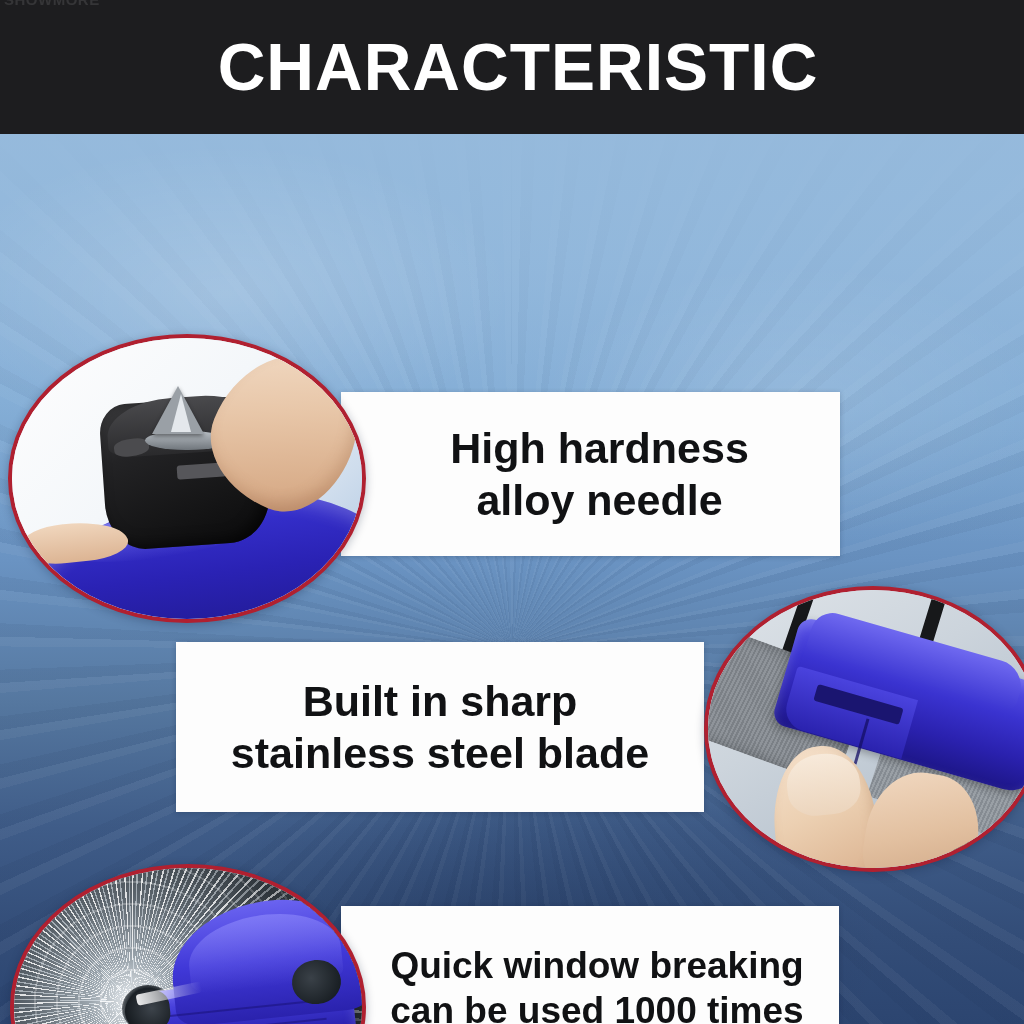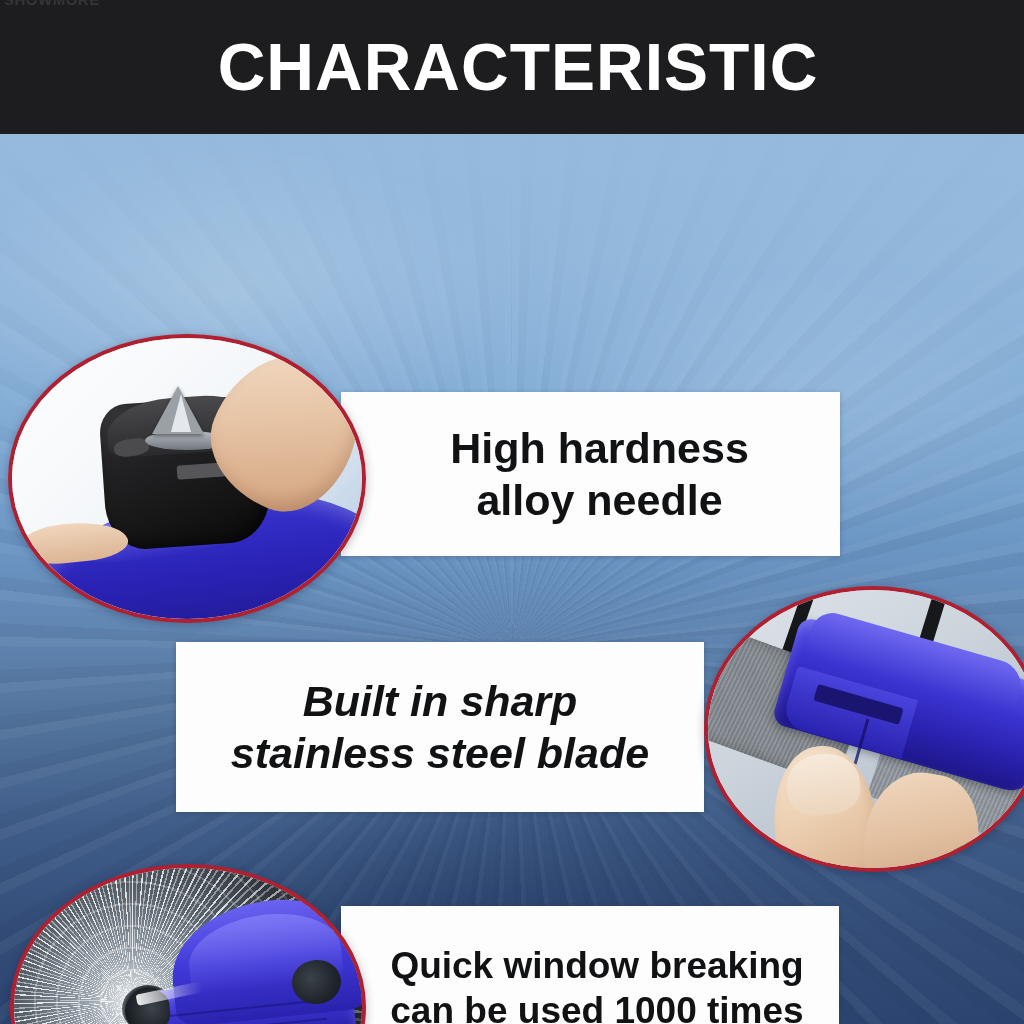--- a/index.html
+++ b/index.html
@@ -110,21 +110,21 @@
   .callout-text {
     color: #111214;
     font-family: "Liberation Sans", sans-serif;
     font-weight: bold;
     text-align: center;
     line-height: 1.22;
     white-space: pre-line;
   }
   #callout-1 { left: 341px; top: 258px; width: 499px; height: 164px; z-index: 6; align-items: center; }
   #callout-1 .callout-text { font-size: 43px; padding-left: 18px; }
-  #callout-2 { left: 176px; top: 508px; width: 528px; height: 170px; z-index: 4; font-style: italic; }
+  #callout-2 { left: 176px; top: 508px; width: 528px; height: 170px; z-index: 4; }
   #callout-2 .callout-text { font-size: 43px; }
   #callout-3 { left: 341px; top: 772px; width: 498px; height: 164px; z-index: 4; }
   #callout-3 .callout-text { font-size: 37px; padding-left: 14px; }
 
   
   .circle-photo {
     position: absolute;
     border-radius: 50%;
     border: 4px solid #b02030;
     overflow: hidden;

